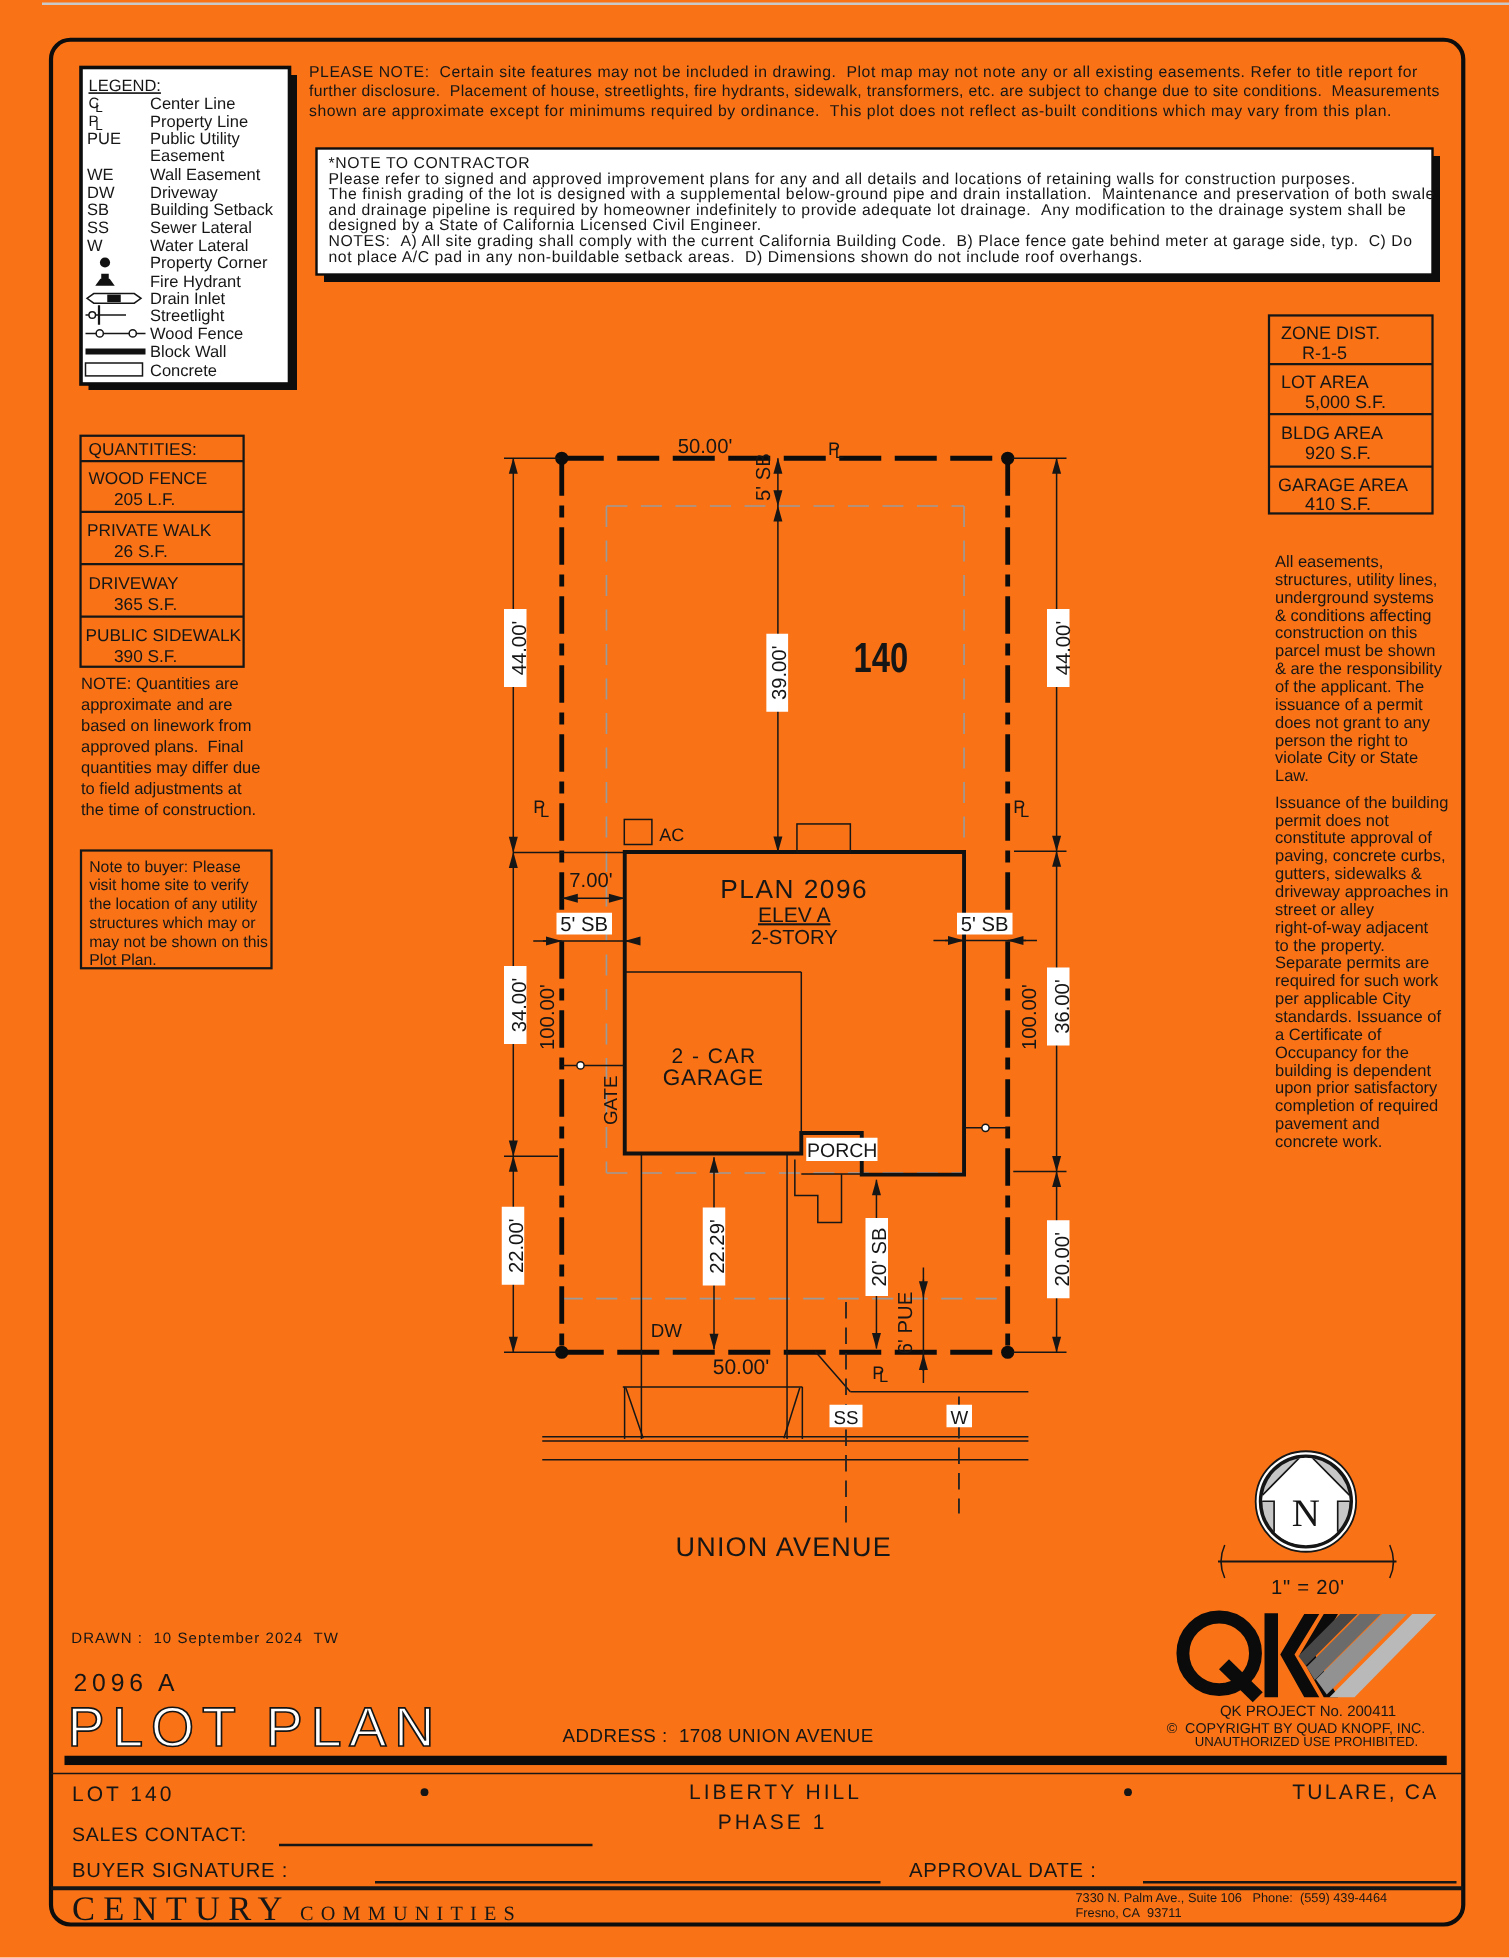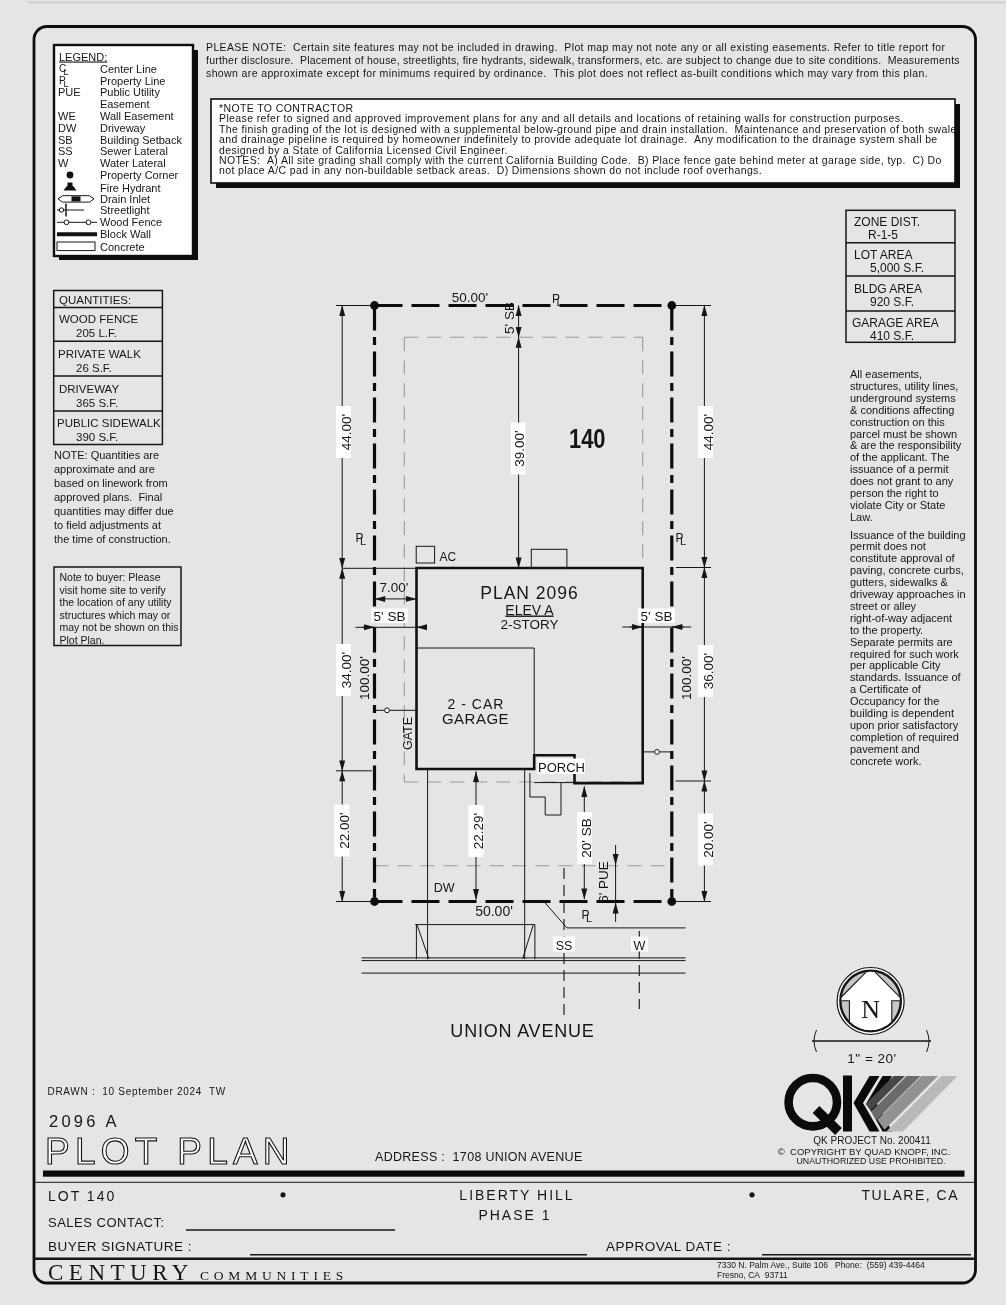--- a/index.html
+++ b/index.html
@@ -1,16 +1,16 @@
 <!DOCTYPE html>
 <html><head>
 <meta charset="utf-8">
 <style>
   html,body{margin:0;padding:0;background:#fff;}
-  #page{position:relative;width:1006px;height:1305px;background:#e5e5e5;overflow:hidden;}
+  #page{position:relative;width:1006px;height:1305px;background:#f97316;overflow:hidden;}
   svg text{font-family:"Liberation Sans",sans-serif;fill:#161616;}
   .f10{font-size:10px}.f105{font-size:10.5px;letter-spacing:0.38px}.f11{font-size:11px}.f115{font-size:11.5px}
   .f12{font-size:12px}.f125{font-size:12.5px}.f13{font-size:13px}.f135{font-size:13.5px}
   .f14{font-size:14px}.f15{font-size:15px}.f16{font-size:16.5px}.f175{font-size:17.5px}
   .mid{text-anchor:middle}.end{text-anchor:end}
   .ln{stroke:#161616;stroke-width:1;fill:none}
   .ln15{stroke:#161616;stroke-width:1.5;fill:none}
   .thk{stroke:#111;stroke-width:2.6;fill:none}
   .pl{stroke:#0c0c0c;stroke-width:3.2;fill:none;stroke-dasharray:25 6.5 8 6.5}
   .sb{stroke:#9a9a9a;stroke-width:1.1;fill:none;stroke-dasharray:14 9}

